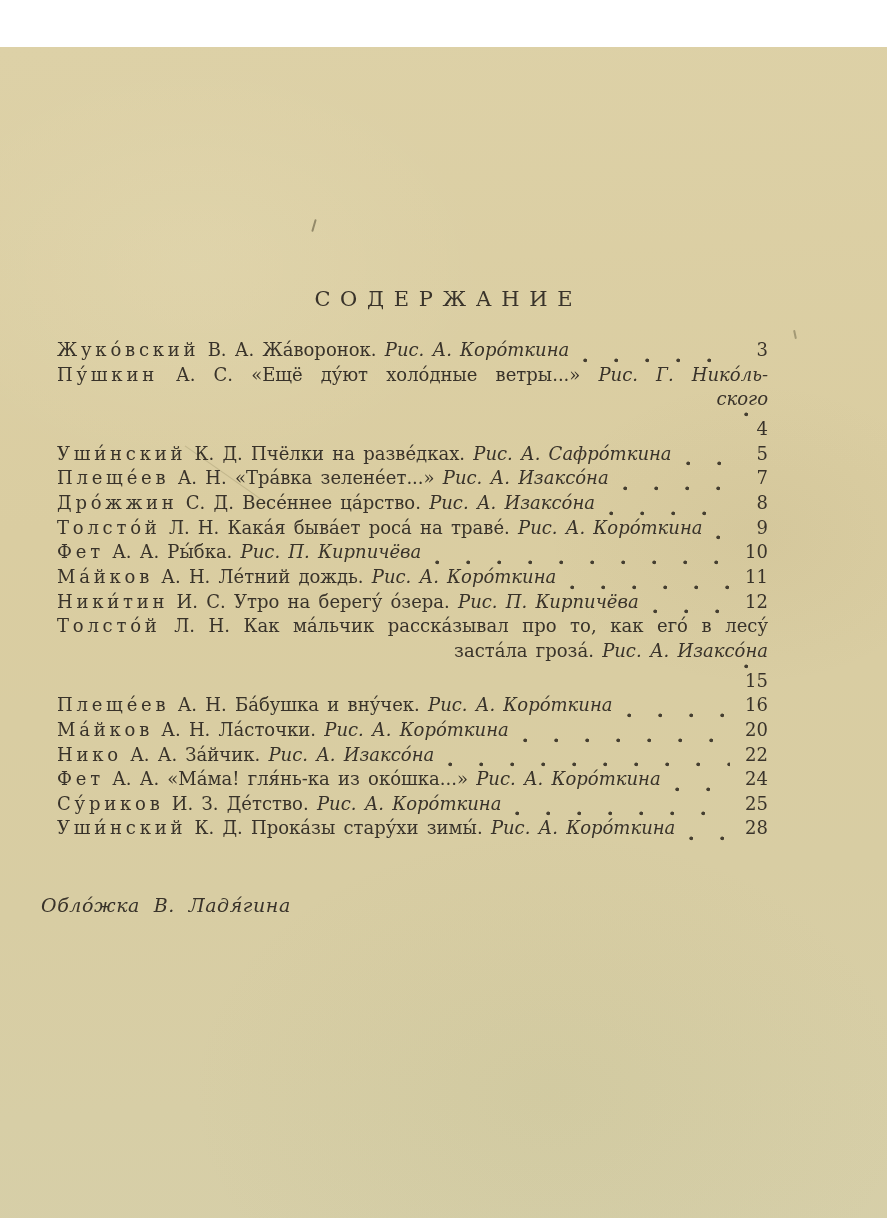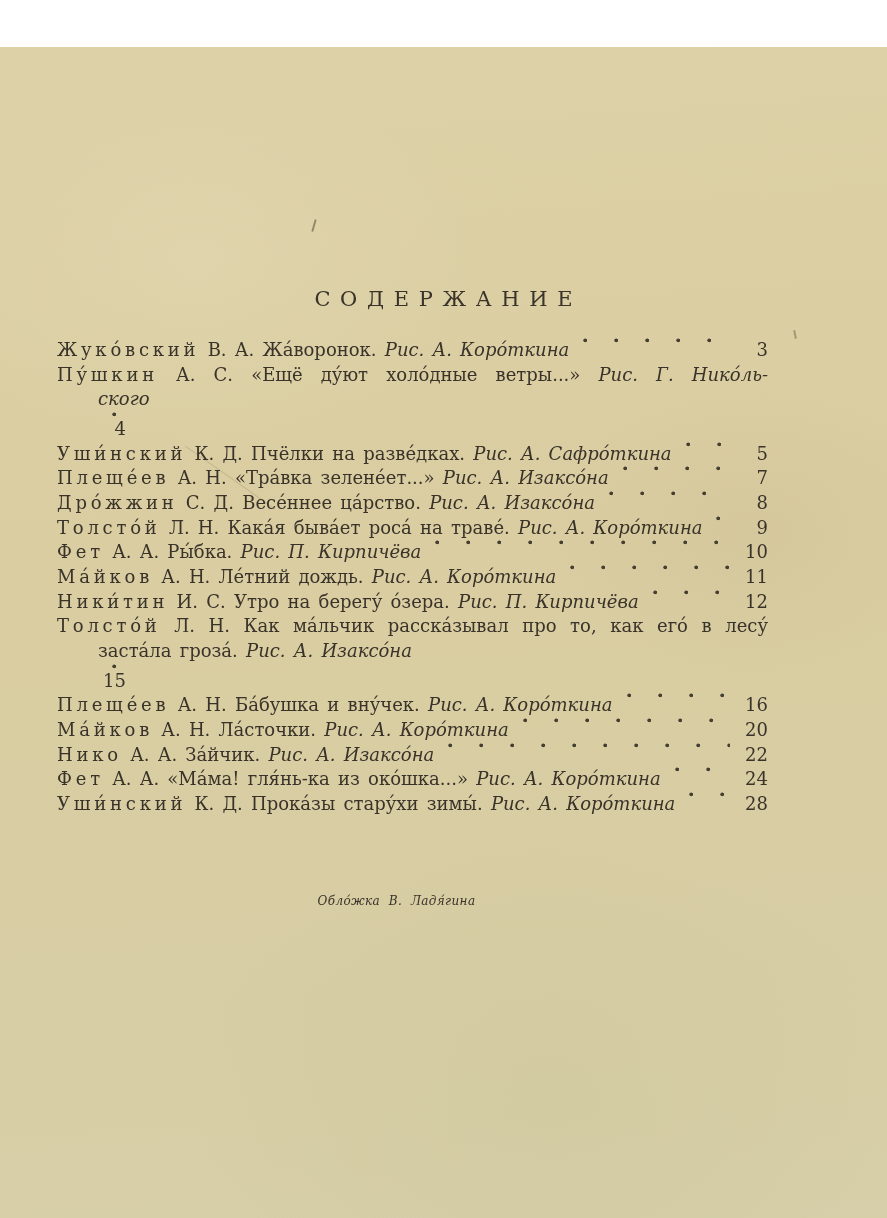--- a/index.html
+++ b/index.html
@@ -30,21 +30,21 @@
   }
   .toc {
     position: absolute;
     left: 57px; top: 291px;
     width: 711px;
     font-size: 18px;
     line-height: 24.65px;
   }
   .toc-row {
     display: flex;
-    align-items: flex-start;
+    align-items: flex-end;
     white-space: nowrap;
   }
   .toc-row--justify {
     display: block;
     text-align: justify;
     text-align-last: justify;
     white-space: normal;
   }
   .toc-row--cont { padding-left: 41px; flex-direction: column; }
   .text { word-spacing: 0.14em; min-width: 0; }
@@ -62,24 +62,23 @@
   }
   .pagenum {
     flex: 0 0 auto;
     min-width: 28px;
     text-align: right;
   }
   .footer-credit {
     position: absolute;
     left: 57px; top: 847px;
     width: 711px;
-    text-align: center;
     transform: translateX(-16px);
     font-style: italic;
-    font-size: 12px;
+    font-size: 19px;
     word-spacing: 0.38em;
     letter-spacing: 0.03em;
   }
   .artifact { position: absolute; pointer-events: none; }
   .artifact--slash {
     left: 313px; top: 172px;
     width: 2px; height: 13px;
     background: rgba(85, 78, 55, 0.55);
     transform: rotate(16deg);
     border-radius: 2px;
@@ -175,20 +174,25 @@
         <span class="text"><span class="author">Нико</span> <span class="">А. А.</span> <span class="">За́йчик.</span> <span class="italic ">Рис. А. Изаксо́на</span></span>
         <span class="leader"></span>
         <span class="pagenum">22</span>
       </div>
       <div class="toc-row">
         <span class="text"><span class="author">Фет</span> <span class="">А. А.</span> <span class="">«Ма́ма! гля́нь-ка из око́шка...»</span> <span class="italic ">Рис. А. Коро́ткина</span></span>
         <span class="leader"></span>
         <span class="pagenum">24</span>
       </div>
       <div class="toc-row">
+        <span class="text"><span class="author">Су́риков</span> <span class="">И. З.</span> <span class="">Де́тство.</span> <span class="italic ">Рис. А. Коро́ткина</span></span>
+        <span class="leader"></span>
+        <span class="pagenum">25</span>
+      </div>
+      <div class="toc-row">
         <span class="text"><span class="author">Уши́нский</span> <span class="">К. Д.</span> <span class="">Прока́зы стару́хи зимы́.</span> <span class="italic ">Рис. А. Коро́ткина</span></span>
         <span class="leader"></span>
         <span class="pagenum">28</span>
       </div>
     </div>
 
   <div class="footer-credit">Обло́жка В. Ладя́гина</div>
 </div>
 
 </body></html>

